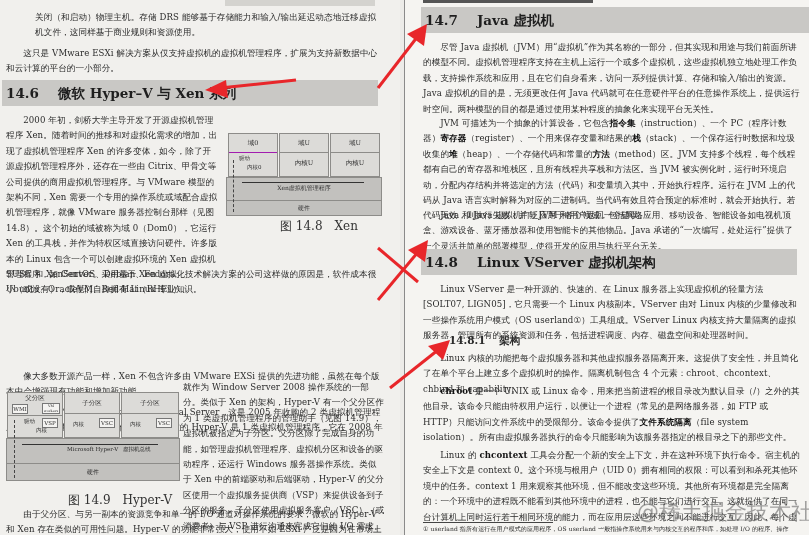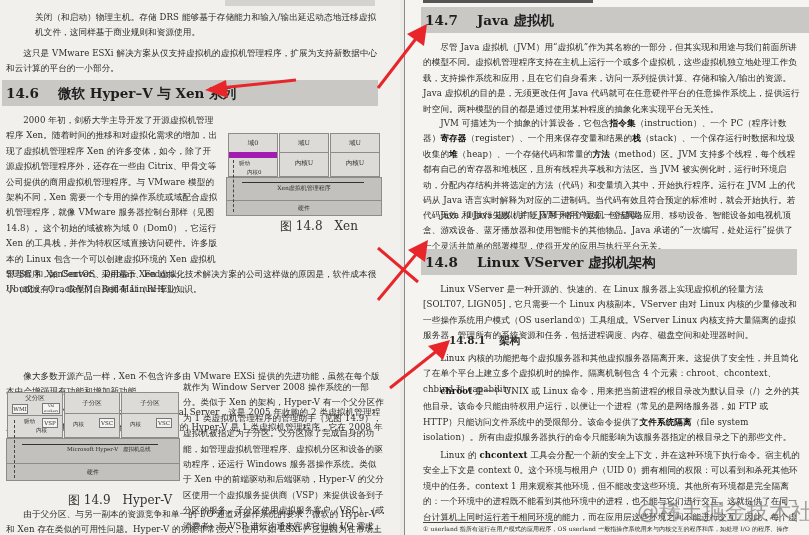--- a/index.html
+++ b/index.html
@@ -35,21 +35,21 @@
   <div class="hbar" style="left:2px;top:80px;width:376px;">
     <span style="margin-left:4px;">14.6</span>
     <span style="margin-left:14px;">微软 Hyper–V 与 Xen 系列</span>
   </div>
 
   <p class="p indent" style="left:6px;top:113px;width:212px;height:192px;overflow:hidden;">2000 年初，剑桥大学主导开发了开源虚拟机管理程序 Xen。随着时间的推移和对虚拟化需求的增加，出现了虚拟机管理程序 Xen 的许多变体，如今，除了开源虚拟机管理程序外，还存在一些由 Citrix、甲骨文等公司提供的商用虚拟机管理程序。与 VMware 模型的架构不同，Xen 需要一个专用的操作系统或域配合虚拟机管理程序，就像 VMware 服务器控制台那样（见图 14.8）。这个初始的域被称为域 0（Dom0），它运行 Xen 的工具栈，并作为特权区域直接访问硬件。许多版本的 Linux 包含一个可以创建虚拟环境的 Xen 虚拟机管理程序，如 CentOS、Debian、Fedora、Ubuntu、OracleVM、Red Hat（RHEL）、</p>
   <p class="p" style="left:6px;top:267px;width:378px;">SUSE 和 XenServer。采用基于 Xen 虚拟化技术解决方案的公司这样做的原因是，软件成本很小（或没有），或他们自身拥有 Linux 专业知识。</p>
 
   <div>
     <div class="box" style="left:228px;top:133px;width:48px;height:42px;">
-      <div style="border-bottom:6px solid #a21caf;height:18px;line-height:18px;">域0</div>
+      <div style="border-bottom:1px solid #a21caf;height:18px;line-height:18px;">域0</div>
       <div style="font-size:5.5px;line-height:10px;padding-left:10px;text-align:left;">驱动</div>
       <div style="font-size:5.5px;line-height:8px;padding-left:18px;text-align:left;">内核0</div>
     </div>
     <div class="box" style="left:279px;top:133px;width:48px;height:42px;">
       <div style="border-bottom:1px solid #8d8c89;height:18px;line-height:18px;">域U</div>
       <div style="line-height:20px;">内核U</div>
     </div>
     <div class="box" style="left:330px;top:133px;width:48px;height:42px;">
       <div style="border-bottom:1px solid #8d8c89;height:18px;line-height:18px;">域U</div>
       <div style="line-height:20px;">内核U</div>

